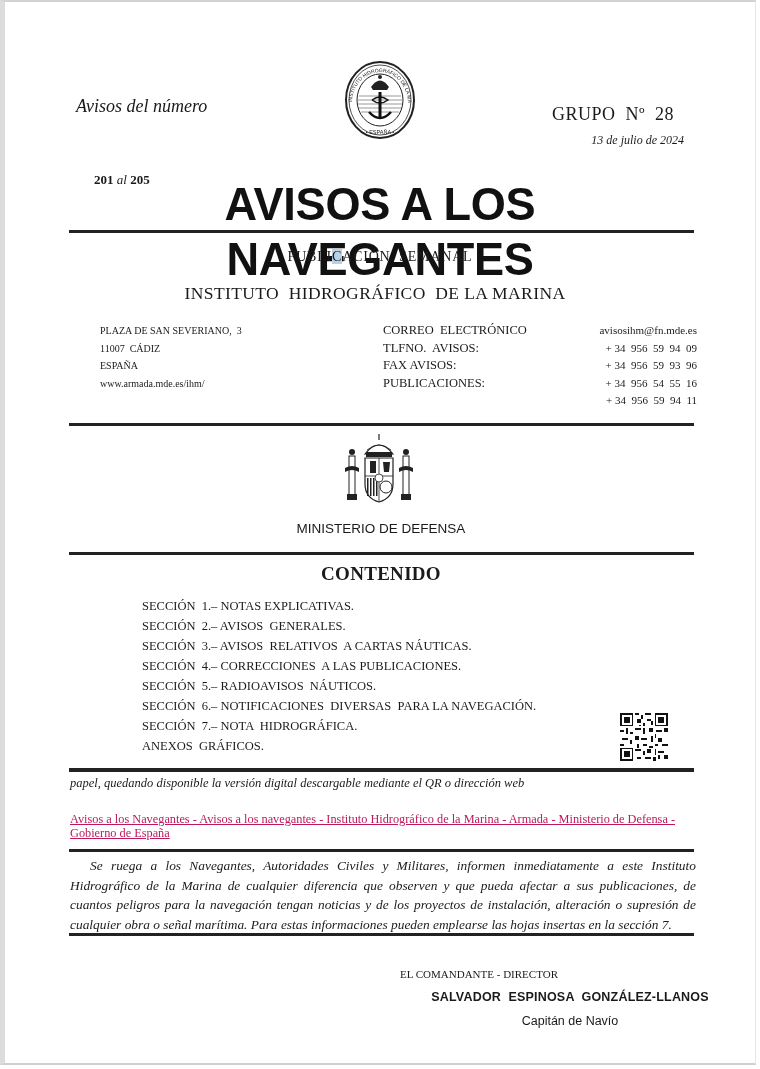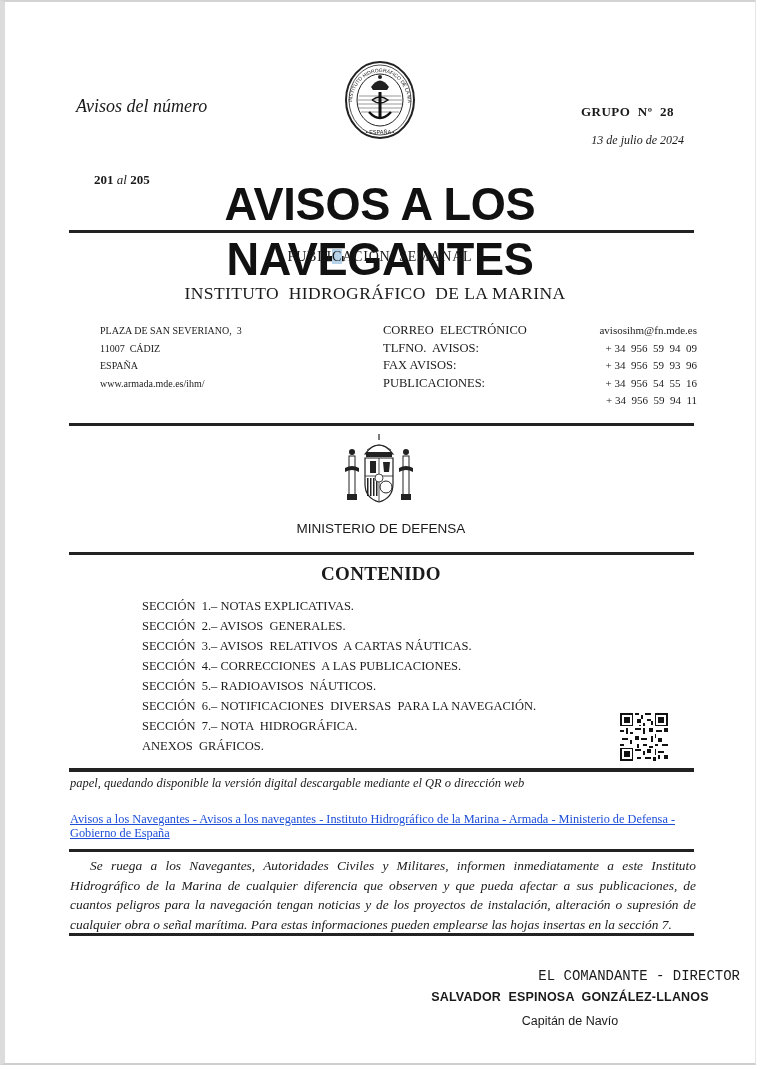--- a/index.html
+++ b/index.html
@@ -13,21 +13,21 @@
     border-top: 2px solid #d3d3d3; border-left: 5px solid #dcdcdc;
     border-right: 1px solid #e6e6e6; border-bottom: 2px solid #cfcfcf;
     box-sizing: border-box;
   }
   .abs { position: absolute; }
   .rule { position: absolute; left: 69px; width: 625px; background: #222; }
 
   .hdr-left-1 { left: 70px; top: 96px; font-size: 18px; font-style: italic; margin-left: 6px; }
   .hdr-left-2 { left: 94px; top: 133px; font-size: 13px; font-weight: bold; margin-top: 39px; }
   .hdr-left-2 .al { font-style: italic; font-weight: normal; }
-  .hdr-right-1 { right: 86px; top: 104px; font-size: 13px; font-weight: bold; letter-spacing: 0.5px; }
+  .hdr-right-1 { right: 86px; top: 104px; font-size: 18px; font-weight: normal; letter-spacing: 0.5px; }
   .hdr-right-2 { right: 76px; top: 133px; font-size: 12px; font-style: italic; }
 
   .seal { left: 344px; top: 60px; width: 72px; height: 80px; }
 
   .main-title {
     left: 60px; width: 640px; top: 176px; text-align: center;
     font-family: "Liberation Sans", sans-serif; font-weight: bold;
     font-size: 47px; letter-spacing: -0.3px; color: #111;
     transform: scaleX(0.96); transform-origin: center;
   }
@@ -42,25 +42,25 @@
   .coat { left: 339px; top: 432px; width: 80px; height: 80px; }
   .ministry { left: 0; width: 762px; top: 521px; text-align: center; font-family: "Liberation Sans", sans-serif; font-size: 13.5px; }
 
   .contents-title { left: 0; width: 762px; top: 563px; text-align: center; font-size: 19px; font-weight: bold; letter-spacing: 0.3px; }
   .toc { left: 142px; top: 596px; font-size: 12.5px; line-height: 20px; }
   .toc .row { white-space: pre; }
   .qr { left: 620px; top: 713px; width: 48px; height: 48px; }
 
   .notice { left: 70px; width: 626px; top: 775px; font-size: 12.5px; font-style: italic; line-height: 16px; }
   .notice .indent { padding-left: 22px; }
-  .link { left: 70px; width: 630px; top: 812px; font-size: 12.3px; line-height: 14px; color: #1d4ed8; text-decoration: underline; }
+  .link { left: 70px; width: 630px; top: 812px; font-size: 12.3px; line-height: 14px; color: #be185d; text-decoration: underline; }
 
   .request { left: 70px; width: 626px; top: 856px; font-size: 13.4px; font-style: italic; line-height: 19.5px; text-align: justify; text-indent: 20px; }
 
-  .sign-1 { left: 400px; width: 340px; top: 968px; text-align: right; font-family: Liberation Mono, monospace; font-size: 14px; }
+  .sign-1 { left: 400px; width: 340px; top: 968px; text-align: left; font-family: Liberation Serif, serif; font-size: 11px; }
   .sign-2 { left: 400px; width: 340px; top: 990px; text-align: center; font-family: "Liberation Sans", sans-serif; font-size: 12.5px; font-weight: bold; letter-spacing: 0.2px; }
   .sign-3 { left: 400px; width: 340px; top: 1014px; text-align: center; font-family: "Liberation Sans", sans-serif; font-size: 12.5px; }
 </style>
 </head>
 <body>
 
 <div class="page-frame"></div>
 
 <div class="abs hdr-left-1">Avisos del número</div>
 <div class="abs hdr-left-2">

